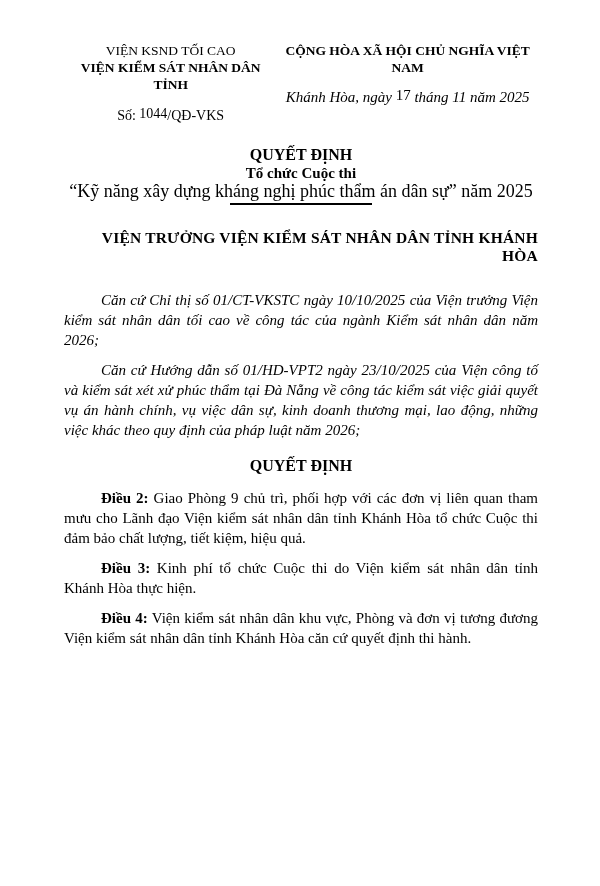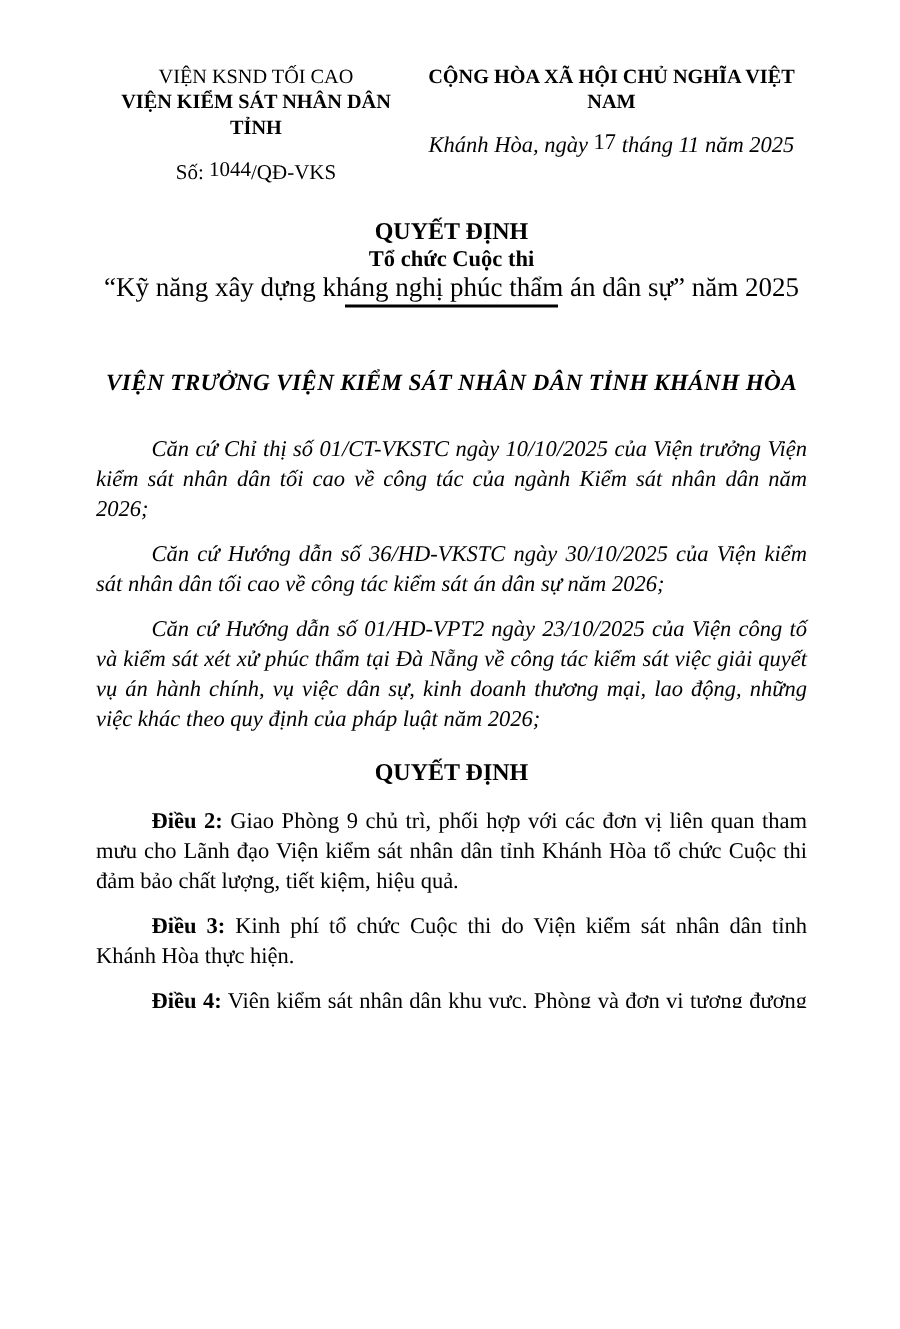--- a/index.html
+++ b/index.html
@@ -28,21 +28,21 @@
   .u-motto { display:inline-block; border-bottom:1.5px solid #000; padding:0 5px 3px; }
   .doc-date { margin-top:13px; font-size:15px; font-style:italic; }
   .doc-date .day { font-style:normal; position:relative; top:-2px; }
   
   .title-block { text-align:center; margin-top:21px; }
   .title-kind { font-size:16px; font-weight:bold; line-height:19px; }
   .title-sub1 { font-size:15px; font-weight:bold; line-height:18px; }
   .title-sub2 { font-size:18px; font-weight:normal; line-height:19px; }
   .title-rule { width:142px; border:none; border-top:2px solid #000; margin:2px auto 0; }
   
-  .issuer { text-align:center; font-weight:bold; font-size:15.5px; margin-top:42px; letter-spacing:0.2px;font-style:italic; }
+  .issuer { text-align:right; font-weight:bold; font-size:15.5px; margin-top:24px; letter-spacing:0.2px; }
   .decision-heading { text-align:center; font-weight:bold; font-size:16px; margin:17px 0 13px; }
   
   .recitals { margin-top:25px; }
   p.recital {
     font-style:italic; font-size:15px; line-height:20px;
     text-align:justify; text-indent:37px; margin:0 0 10px;
   }
   p.article {
     font-size:15px; line-height:20px;
     text-align:justify; text-indent:37px; margin:0 0 10px;
@@ -70,21 +70,20 @@
     <div class="title-kind">QUYẾT ĐỊNH</div>
     <div class="title-sub1">Tổ chức Cuộc thi</div>
     <div class="title-sub2">“Kỹ năng xây dựng kháng nghị phúc thẩm án dân sự” năm 2025</div>
     <hr class="title-rule">
   </section>
 
   <div class="issuer">VIỆN TRƯỞNG VIỆN KIỂM SÁT NHÂN DÂN TỈNH KHÁNH HÒA</div>
 
   <section class="recitals">
     <p class="recital">Căn cứ Chỉ thị số 01/CT-VKSTC ngày 10/10/2025 của Viện trưởng Viện kiểm sát nhân dân tối cao về công tác của ngành Kiểm sát nhân dân năm 2026;</p>
-    <p class="recital">Căn cứ Hướng dẫn số 36/HD-VKSTC ngày 30/10/2025 của Viện kiểm sát nhân dân tối cao về công tác kiểm sát án dân sự năm 2026;</p>
     <p class="recital">Căn cứ Hướng dẫn số 01/HD-VPT2 ngày 23/10/2025 của Viện công tố và kiểm sát xét xử phúc thẩm tại Đà Nẵng về công tác kiểm sát việc giải quyết vụ án hành chính, vụ việc dân sự, kinh doanh thương mại, lao động, những việc khác theo quy định của pháp luật năm 2026;</p>
   </section>
 
   <div class="decision-heading">QUYẾT ĐỊNH</div>
 
   <section>
     <p class="article"><span class="art-label">Điều 2:</span> <span>Giao Phòng 9 chủ trì, phối hợp với các đơn vị liên quan tham mưu cho Lãnh đạo Viện kiểm sát nhân dân tỉnh Khánh Hòa tổ chức Cuộc thi đảm bảo chất lượng, tiết kiệm, hiệu quả.</span></p>
     <p class="article"><span class="art-label">Điều 3:</span> <span>Kinh phí tổ chức Cuộc thi do Viện kiểm sát nhân dân tỉnh Khánh Hòa thực hiện.</span></p>
     <p class="article"><span class="art-label">Điều 4:</span> <span>Viện kiểm sát nhân dân khu vực, Phòng và đơn vị tương đương Viện kiểm sát nhân dân tỉnh Khánh Hòa căn cứ quyết định thi hành.</span></p>
   </section>

